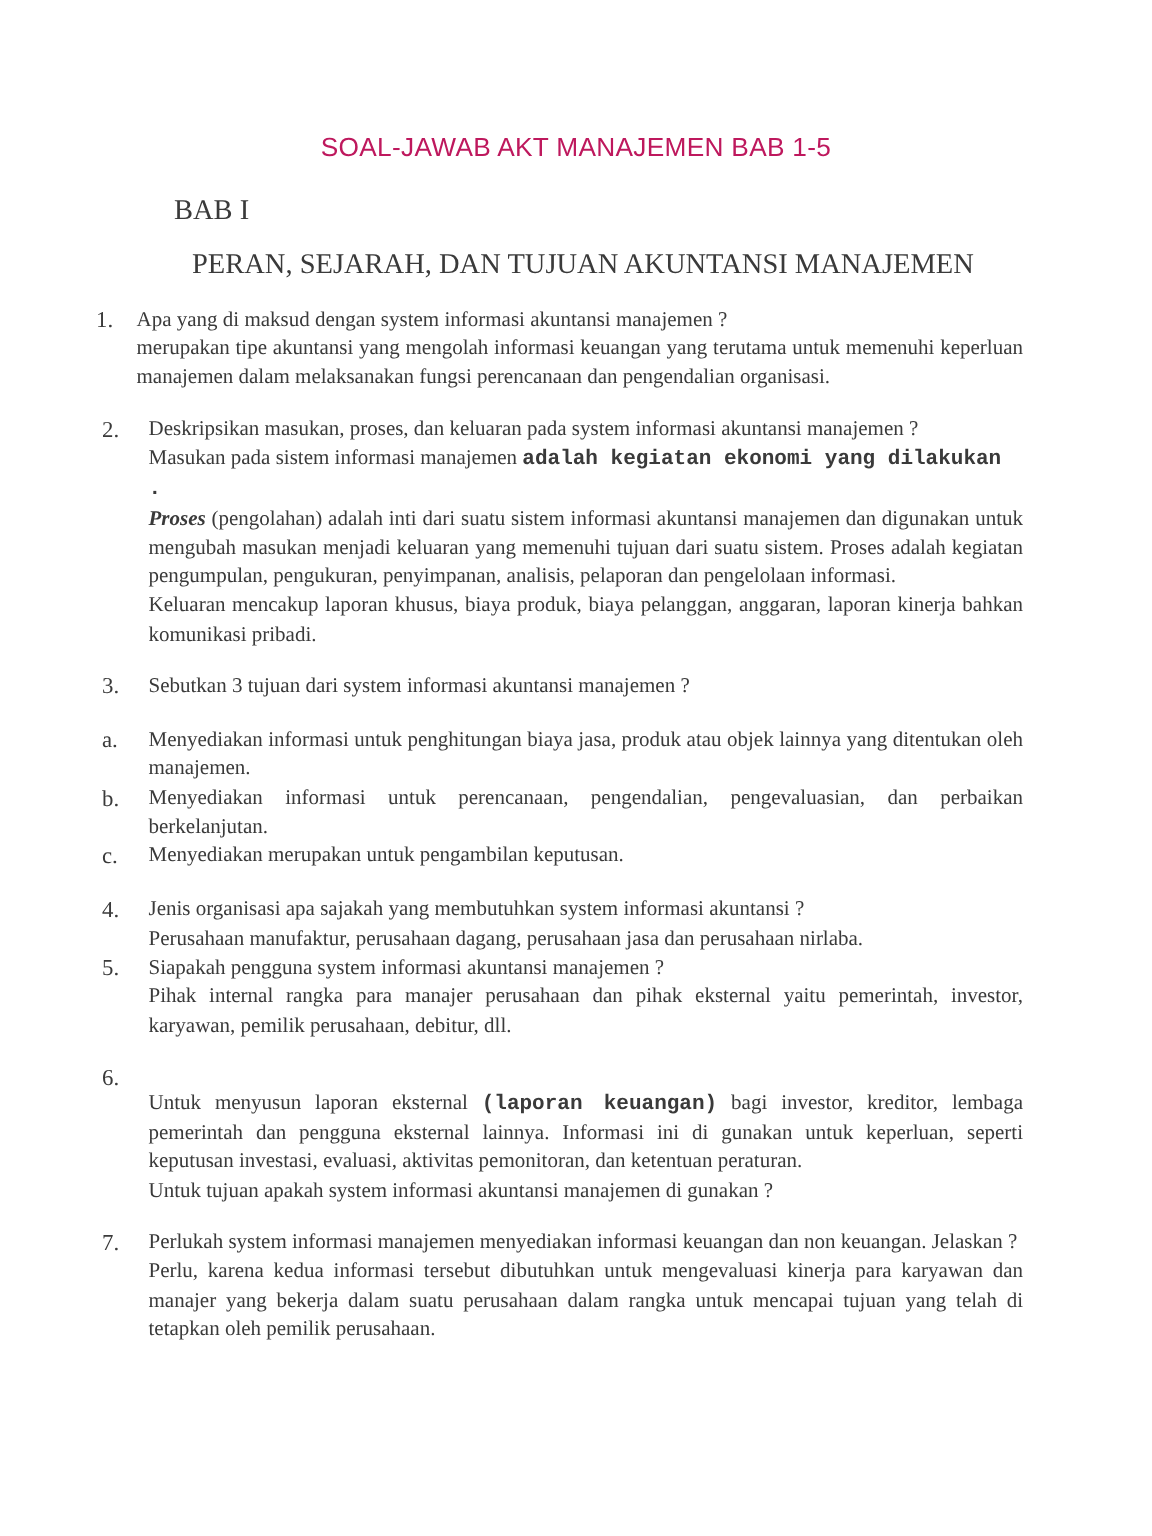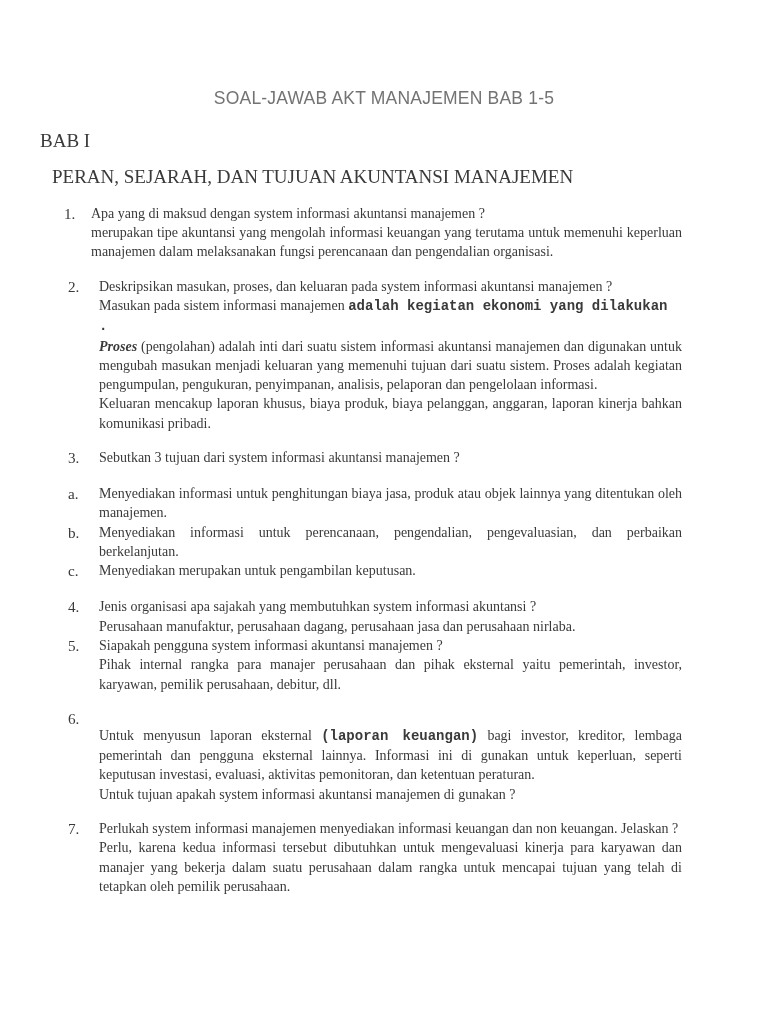--- a/index.html
+++ b/index.html
@@ -21,31 +21,31 @@
     height: 1024px;
     background: #ffffff;
     box-sizing: border-box;
   }
 
   
   .doc-title {
     font-family: "Liberation Sans", "DejaVu Sans", sans-serif;
     font-size: 17.5px;
     letter-spacing: 0.2px;
-    color: #737373;
+    color: #be185d;
     text-align: center;
     margin: 0;
     padding-top: 88px;
     font-weight: 400;
   }
 
   
   .heading-block {
     margin: 0;
-    padding-left: 40px;
+    padding-left: 116px;
     padding-top: 20px;
   }
   .bab-heading {
     font-size: 19px;
     color: #3a3a3a;
     line-height: 1.28;
     margin: 0;
     font-weight: 400;
   }
   .chapter-heading {

